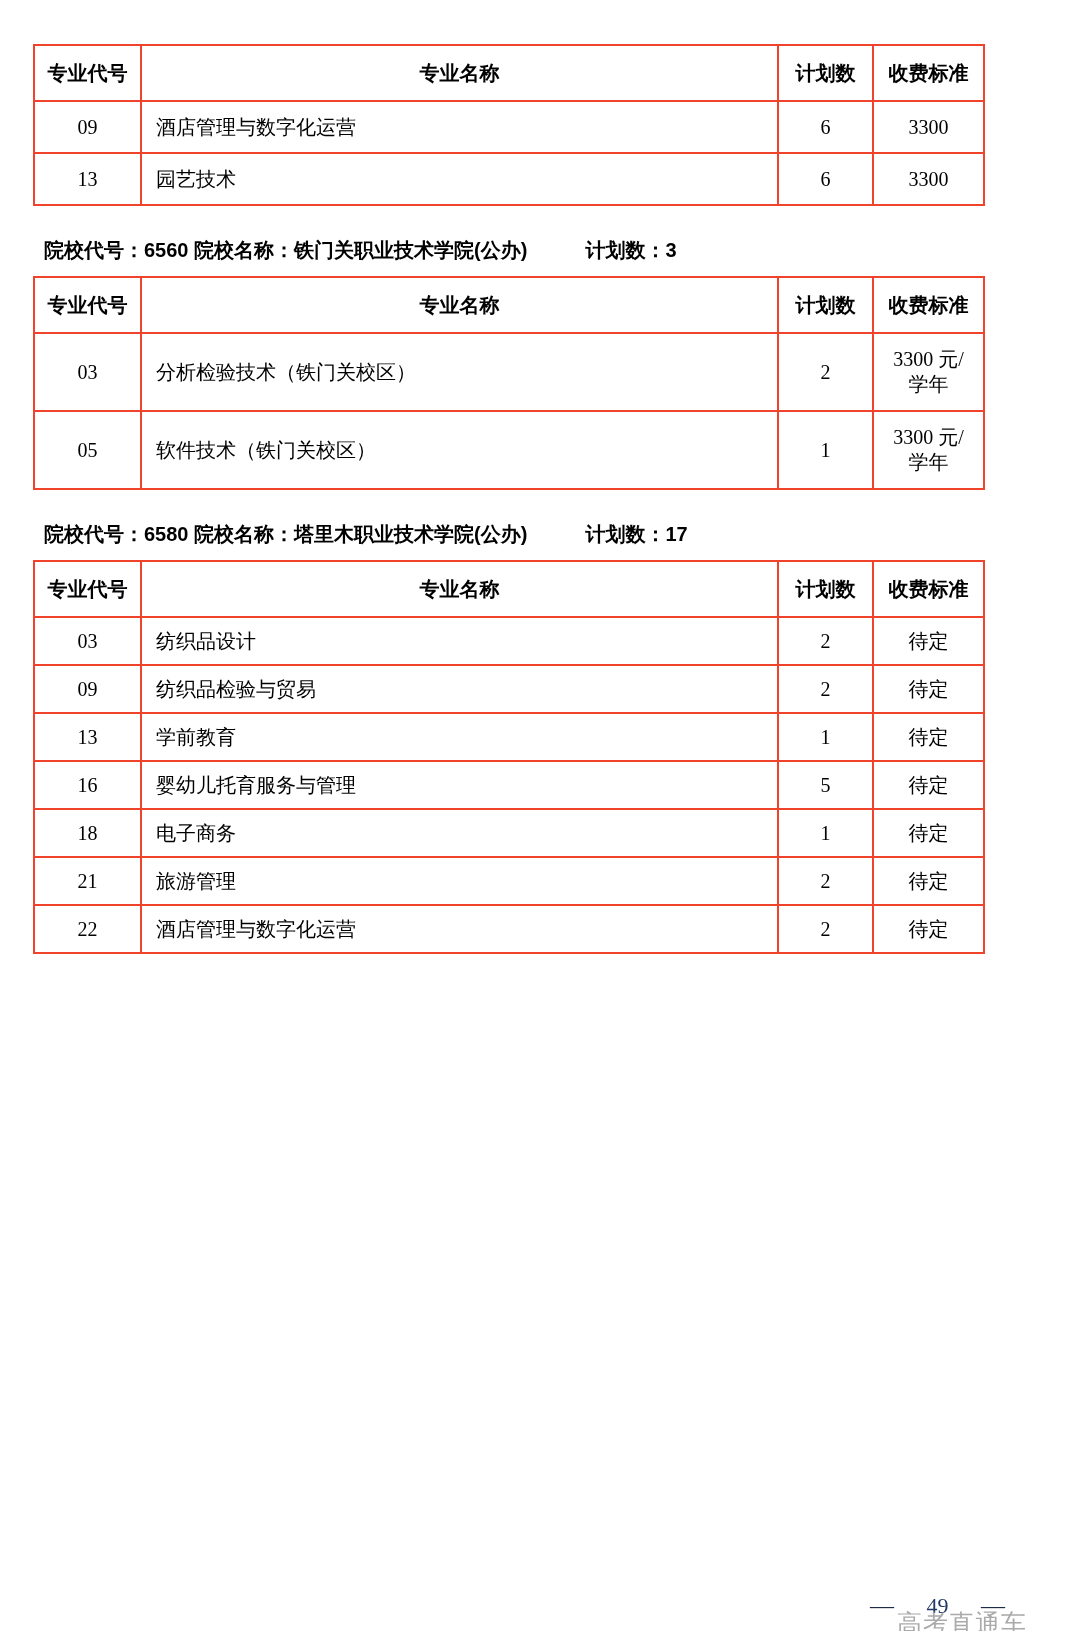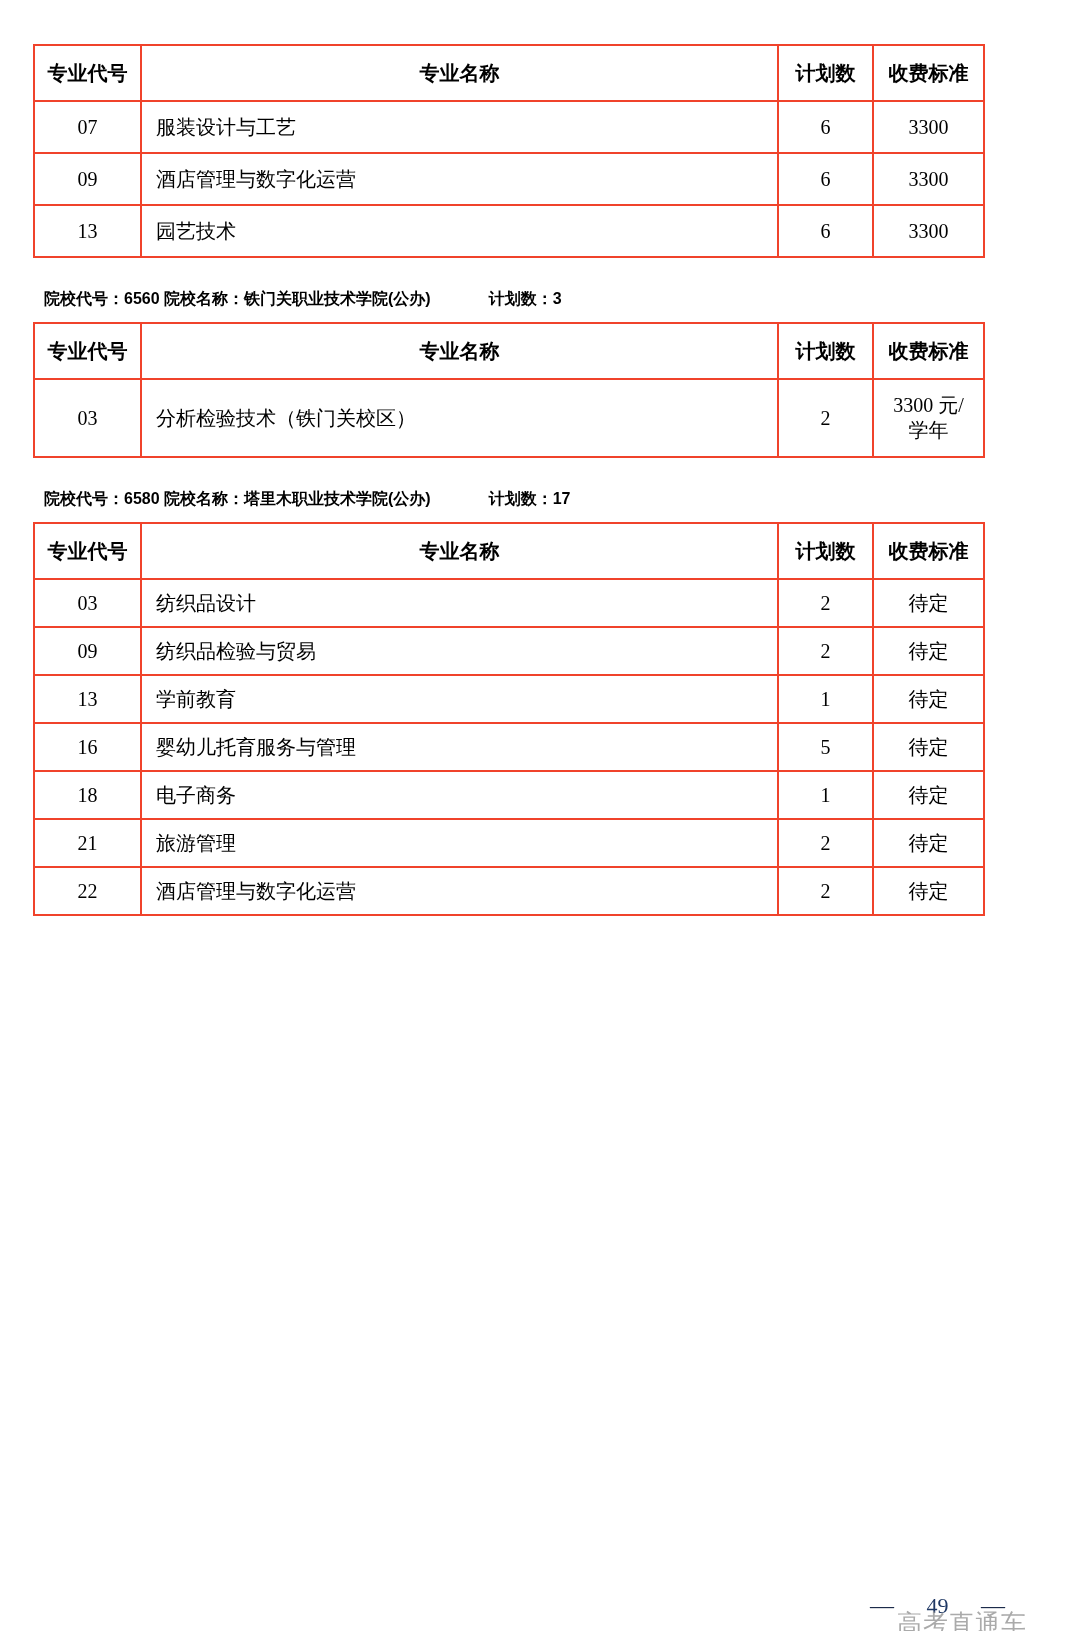--- a/index.html
+++ b/index.html
@@ -57,21 +57,21 @@
   table.t1 { margin-top: 44px; }
   table.t1 td { height: 50px; }
   table.t2 td { height: 76px; }
   table.t3 td { height: 46px; }
   .section-title {
     margin-left: 44px;
     margin-top: 31px;
     margin-bottom: 12px;
     font-family: "Liberation Sans", "DejaVu Sans", sans-serif;
     font-weight: bold;
-    font-size: 16px;
+    font-size: 20px;
     color: #000000;
     white-space: nowrap;
   }
   .section-title .plan-total {
     margin-left: 58px;
   }
   .footer {
     position: absolute;
     top: 1548px;
     left: 870px;
@@ -116,26 +116,20 @@
     <thead>
       <tr>
         <th>专业代号</th>
         <th>专业名称</th>
         <th>计划数</th>
         <th>收费标准</th>
       </tr>
     </thead>
     <tbody>
       <tr>
-        <td>07</td>
-        <td class="name-cell">服装设计与工艺</td>
-        <td>6</td>
-        <td class="fee-cell">3300</td>
-      </tr>
-      <tr>
         <td>09</td>
         <td class="name-cell">酒店管理与数字化运营</td>
         <td>6</td>
         <td class="fee-cell">3300</td>
       </tr>
       <tr>
         <td>13</td>
         <td class="name-cell">园艺技术</td>
         <td>6</td>
         <td class="fee-cell">3300</td>
@@ -163,20 +157,27 @@
       </tr>
     </thead>
     <tbody>
       <tr>
         <td>03</td>
         <td class="name-cell">分析检验技术（铁门关校区）</td>
         <td>2</td>
         <td class="fee-cell">3300 元/
 学年</td>
       </tr>
+      <tr>
+        <td>05</td>
+        <td class="name-cell">软件技术（铁门关校区）</td>
+        <td>1</td>
+        <td class="fee-cell">3300 元/
+学年</td>
+      </tr>
     </tbody>
   </table>
 
   <div class="section-title">
     <span>院校代号：6580 院校名称：塔里木职业技术学院(公办)</span><span class="plan-total">计划数：17</span>
   </div>
 
   <table class="plan-table t3">
     <colgroup>
       <col class="col-code">

